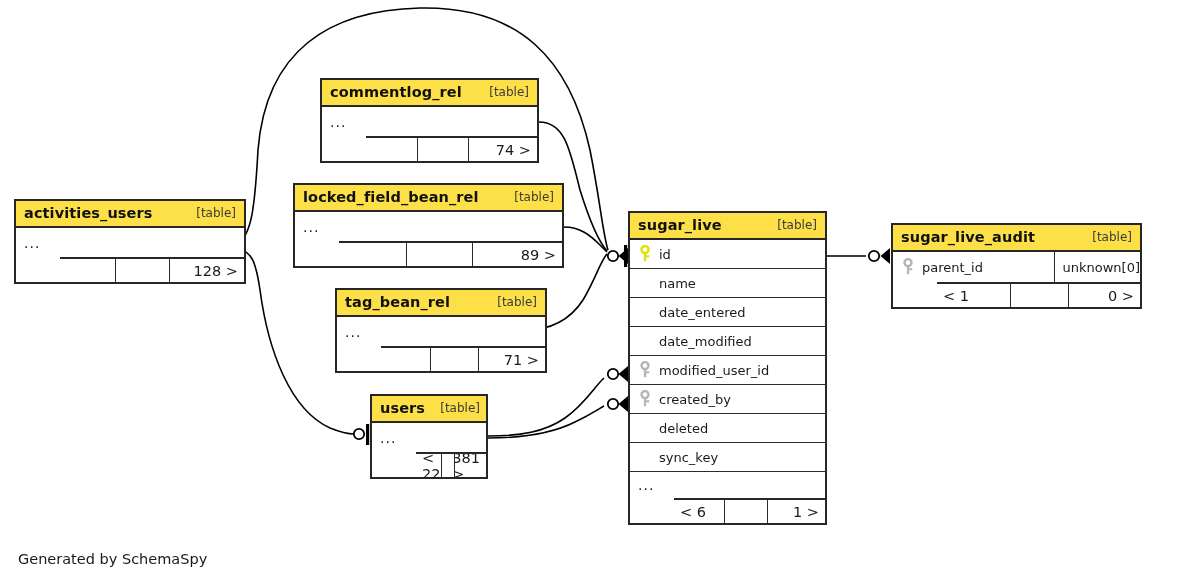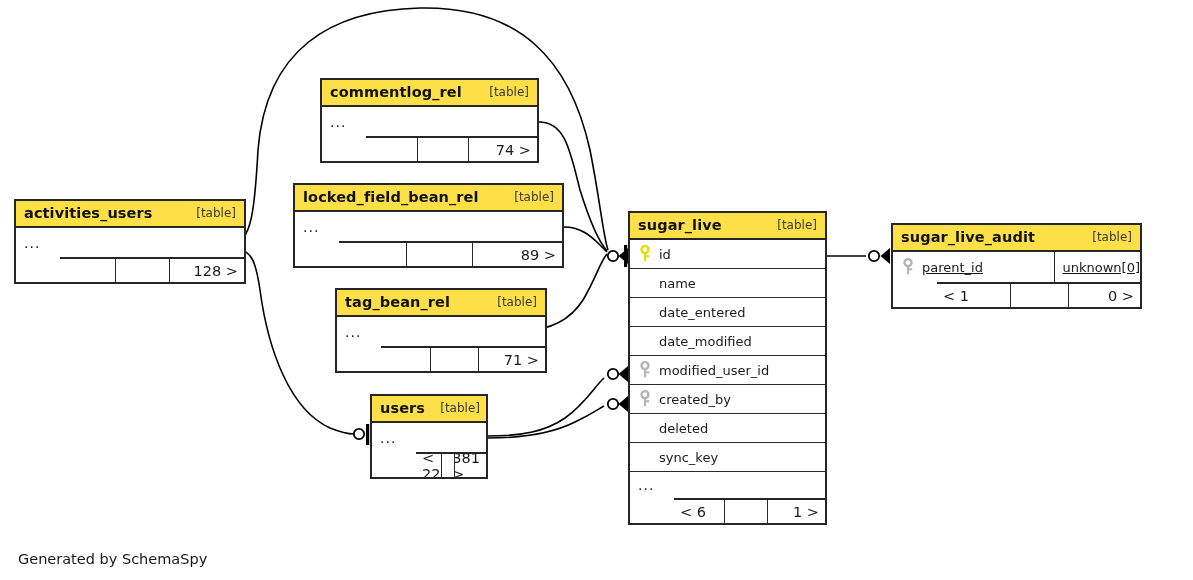--- a/index.html
+++ b/index.html
@@ -78,21 +78,21 @@
     margin-left: 0;
     height: 100%;
     display: flex;
     align-items: center;
   }
   .row.ellipsis {
     color: #1a1a1a;
     letter-spacing: 1px;
     font-size: 14px;
   }
-  .row.has-type { padding-right: 0; text-decoration: underline; }
+  .row.has-type { padding-right: 0; }
 
   .keyicon {
     width: 14px;
     min-width: 14px;
     height: 18px;
     margin-right: 7px;
     display: inline-block;
     position: relative;
   }
   .keyicon svg { display: block; }

